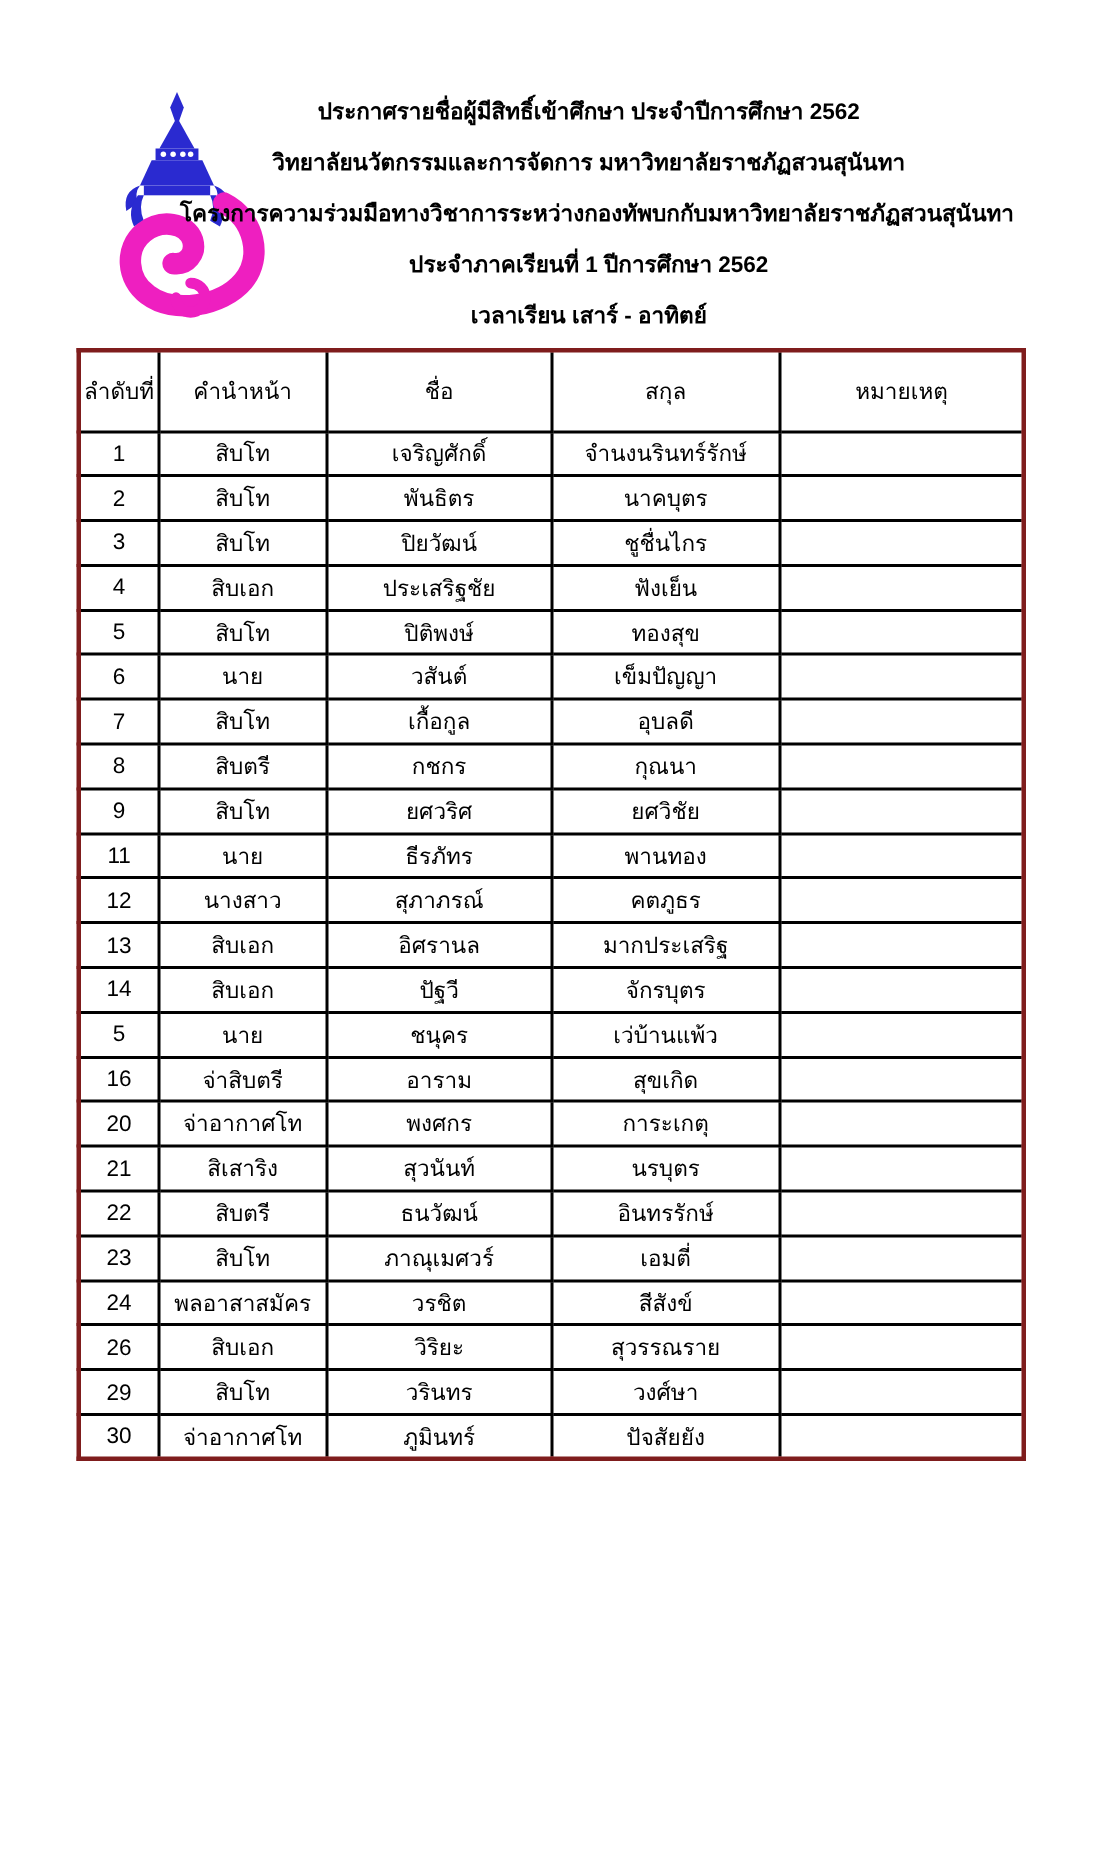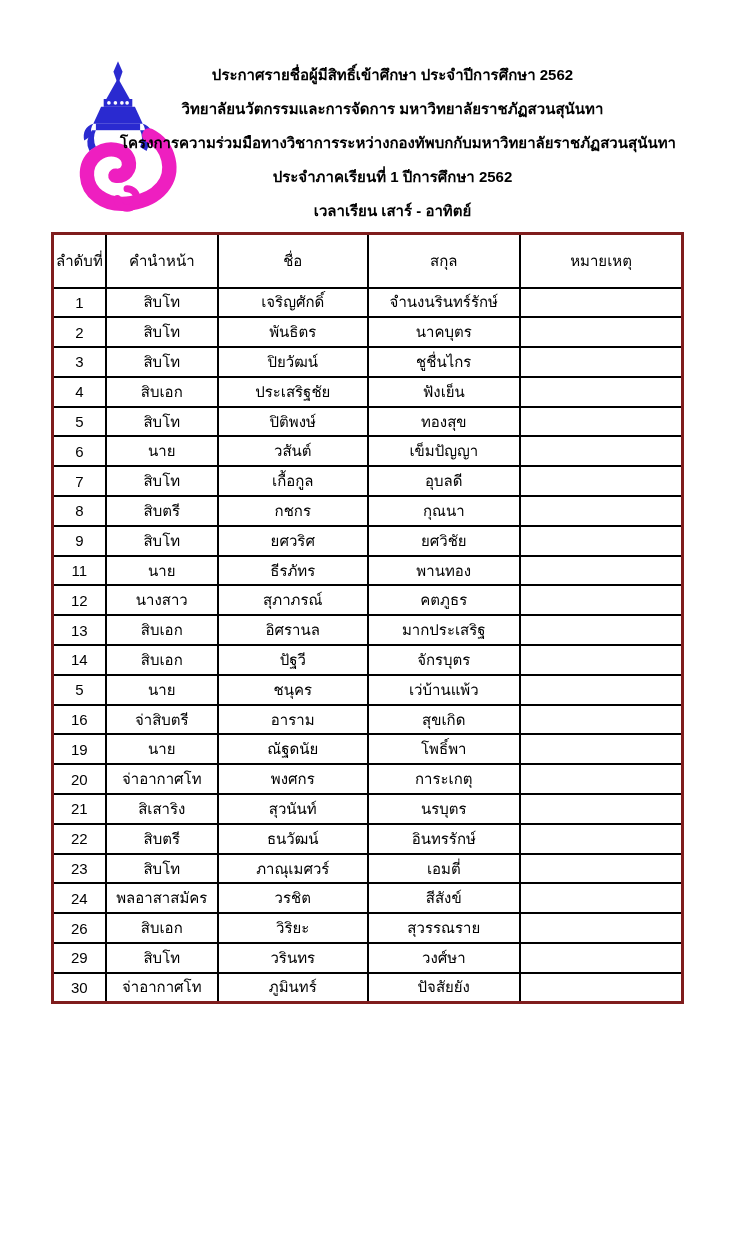--- a/index.html
+++ b/index.html
@@ -187,27 +187,20 @@
         <td></td>
       </tr>
       <tr class="data-row">
         <td>16</td>
         <td>จ่าสิบตรี</td>
         <td>อาราม</td>
         <td>สุขเกิด</td>
         <td></td>
       </tr>
       <tr class="data-row">
-        <td>19</td>
-        <td>นาย</td>
-        <td>ณัฐดนัย</td>
-        <td>โพธิ์พา</td>
-        <td></td>
-      </tr>
-      <tr class="data-row">
         <td>20</td>
         <td>จ่าอากาศโท</td>
         <td>พงศกร</td>
         <td>การะเกตุ</td>
         <td></td>
       </tr>
       <tr class="data-row">
         <td>21</td>
         <td>สิเสาริง</td>
         <td>สุวนันท์</td>

